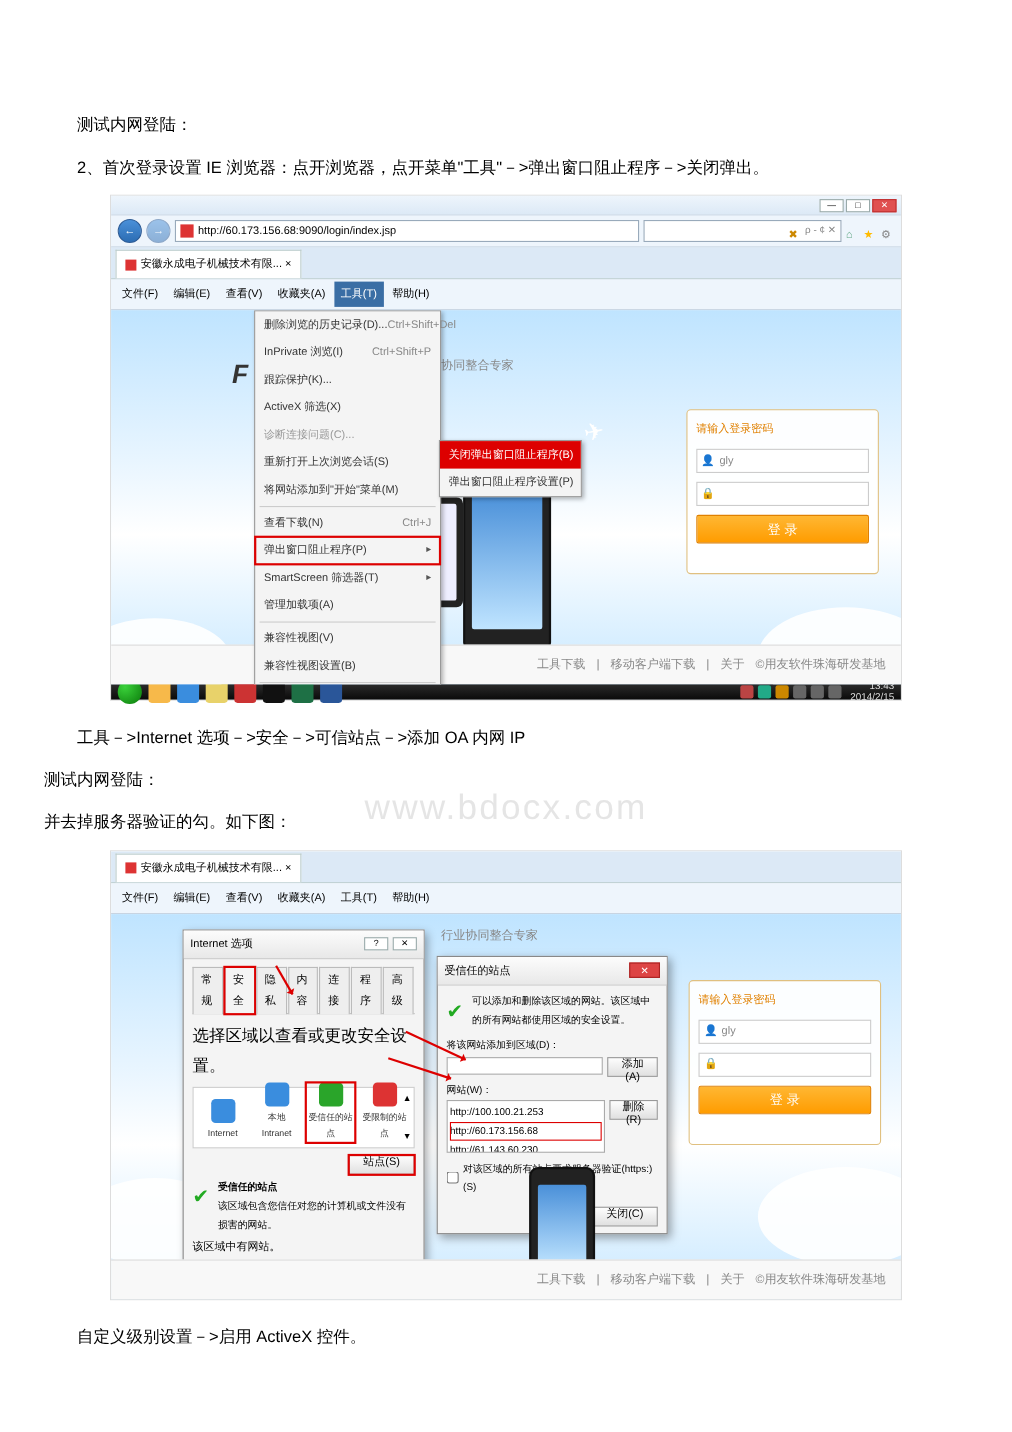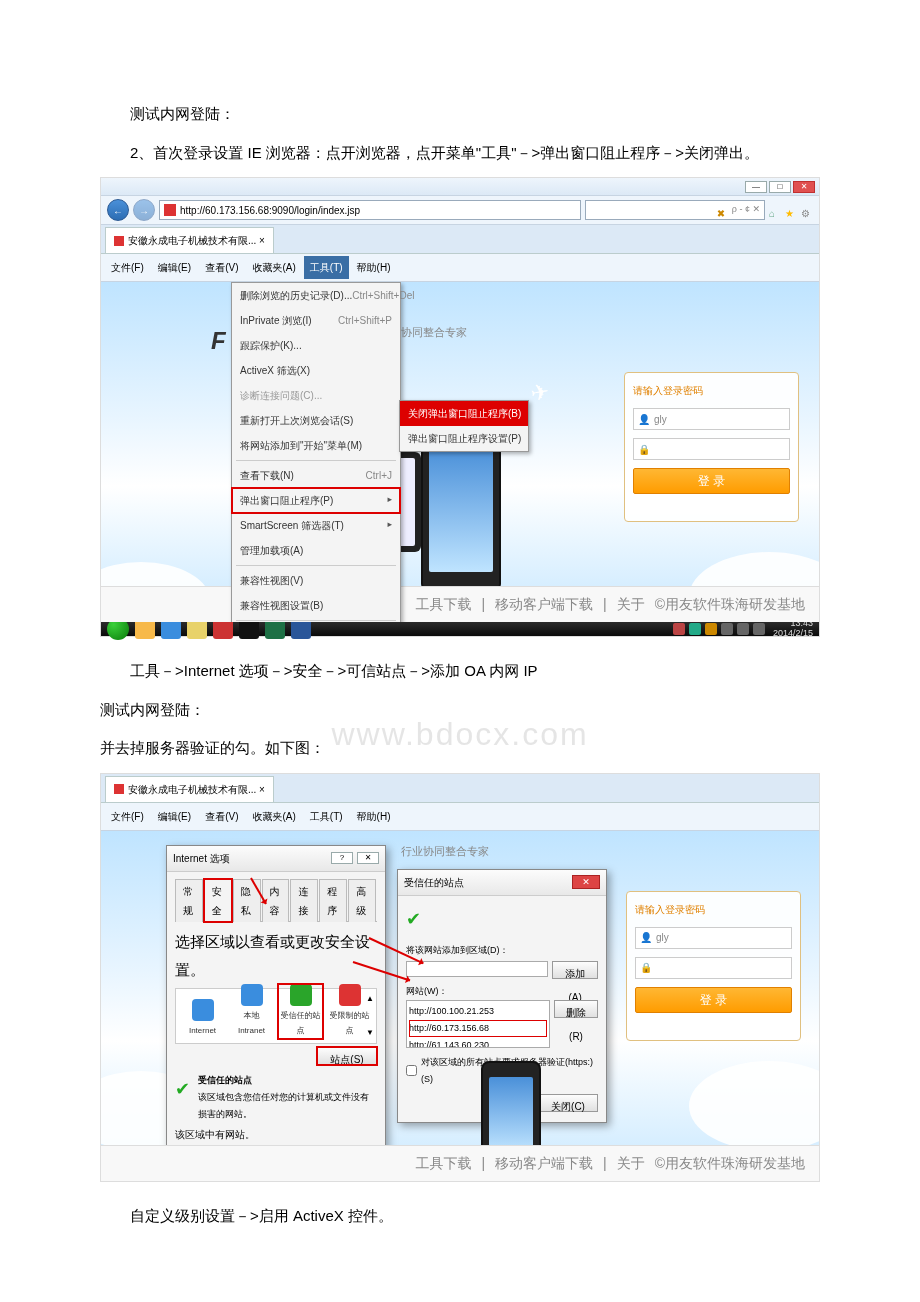--- a/index.html
+++ b/index.html
@@ -6,21 +6,21 @@
   body {
     font-family: "Microsoft YaHei", SimSun, Arial, sans-serif;
     background: #fff;
     width: 920px;
     margin: 0 auto;
     padding: 100px 40px 60px 40px;
     font-size: 15px;
     line-height: 1.9;
     color: #000;
   }
-  .para { margin-left: 60px; margin-right: 20px; margin-bottom: 10px; text-indent: 2em; }
+  .para { margin-right: 20px; margin-bottom: 10px; text-indent: 2em; }
   .para.noindent { text-indent: 0; }
   .screenshot-wrap {
     margin: 10px 60px 20px 60px;
     border: 1px solid #ddd;
   }
 
   
   .ie-window { background: #eaf3fb; font-size: 10px; position: relative; }
   .ie-titlebar {
     height: 18px; background: linear-gradient(#eef5fc,#dce9f6);
@@ -75,21 +75,21 @@
   .big-f { position:absolute; left:110px; top:36px; font-size:24px; font-weight:bold; color:#333; font-style:italic; }
   .phone-mock { position:absolute; left:320px; top:150px; width:80px; height:160px; background:#222; border-radius:8px; border:2px solid #111; }
   .phone-mock::after { content:""; position:absolute; inset:14px 6px 18px 6px; background:linear-gradient(#4a90d9,#bfe4ff); border-radius:2px; }
   .tablet-mock { position:absolute; left:180px; top:170px; width:140px; height:100px; background:#222; border-radius:6px; }
   .tablet-mock::after { content:""; position:absolute; inset:6px; background:#eef; border-radius:2px; }
   .plane { position:absolute; left:430px; top:90px; color:#fff; font-size:22px; transform:rotate(-10deg); }
   .site-footer {
     position:absolute; bottom:0; left:0; right:0; height:36px;
     background:#f8f8f8; border-top:1px solid #ddd;
     display:flex; align-items:center; justify-content:flex-end; gap:10px;
-    padding:0 14px; font-size:14px; color:#888;
+    padding:0 14px; font-size:11px; color:#888;
   }
   .site-footer .flink { color:#888; }
   .taskbar {
     height:14px; background:linear-gradient(#2b2b2b,#0a0a0a);
     display:flex; align-items:center; padding:0 6px; gap:6px;
   }
   .tb-start { width:22px; height:22px; border-radius:50%; background:radial-gradient(circle at 30% 30%, #3ad13a, #0a7a0a); }
   .tb-icon { width:20px; height:20px; background:#445; border-radius:3px; }
   .tb-right { margin-left:auto; display:flex; align-items:center; gap:4px; color:#dcdcdc; font-size:9px; }
   .tray-i { width:12px; height:12px; background:#666; border-radius:2px; }
@@ -115,21 +115,21 @@
   .dlg-body { padding:6px 8px; }
   .tabs { display:flex; border-bottom:1px solid #bbb; margin-bottom:6px; }
   .tabs .tab { padding:2px 7px; border:1px solid #bbb; border-bottom:none; background:#eee; margin-right:1px; position:relative; top:1px; }
   .tabs .tab.active { background:#f4f4f4; outline:2px solid #d00; outline-offset:-1px; }
   .zonebox { border:1px solid #ccc; background:#fff; height:56px; padding:4px; display:flex; gap:4px; align-items:flex-end; position:relative; }
   .zone { text-align:center; font-size:8px; color:#333; flex:1; }
   .zone .zi { width:22px; height:22px; margin:0 auto 2px; border-radius:4px; }
   .zone.sel { outline:2px solid #d00; outline-offset:-1px; }
   .chk { display:flex; align-items:center; gap:4px; margin:4px 0; font-size:9px; }
   .chk input { width:11px; height:11px; }
-  .dlg-btn { display:inline-block; min-width:60px; height:18px; line-height:24px; text-align:center; background:linear-gradient(#fdfdfd,#e0e0e0); border:1px solid #999; font-size:10px; padding:0 6px; }
+  .dlg-btn { display:inline-block; min-width:60px; height:18px; line-height:12px; text-align:center; background:linear-gradient(#fdfdfd,#e0e0e0); border:1px solid #999; font-size:10px; padding:0 6px; }
   .dlg-btn.hl { outline:2px solid #d00; outline-offset:-1px; }
   .red-arrow { position:absolute; height:2px; background:#d00; transform-origin:left center; z-index:10; }
   .red-arrow::after { content:""; position:absolute; right:-4px; top:-3px; border:4px solid transparent; border-left-color:#d00; }
   .green-check { color:#2a2; font-size:18px; display:inline-block; vertical-align:middle; margin-right:4px; }
   .listbox { width:100%; height:48px; border:1px solid #aaa; background:#fff; font-size:9px; padding:2px; overflow:hidden; }
   .listbox .li-hl { outline:1px solid #d00; outline-offset:-1px; display:block; }
   .txtfield { width:150px; height:16px; border:1px solid #aaa; background:#fff; display:inline-block; vertical-align:middle; }
 </style>
 </head>
 <body>
@@ -391,20 +391,21 @@
       </div>
 
       <div class="dialog" style="left:296px; top:38px; width:210px;">
         <div class="dlg-title">
           <span>受信任的站点</span>
           <span class="dclose">✕</span>
         </div>
         <div class="dlg-body">
           <div style="display:flex; gap:4px; font-size:9px;">
             <span class="green-check">✔</span>
+            <span>可以添加和删除该区域的网站。该区域中的所有网站都使用区域的安全设置。</span>
           </div>
           <div style="font-size:9px; margin-top:6px;">将该网站添加到区域(D)：</div>
           <div style="display:flex; gap:4px; margin:2px 0;">
             <span class="txtfield"></span>
             <span class="dlg-btn" style="min-width:44px;">添加(A)</span>
           </div>
           <div style="font-size:9px; margin-top:4px;">网站(W)：</div>
           <div style="display:flex; gap:4px;">
             <div class="listbox">
               <span>http://100.100.21.253</span><br>

